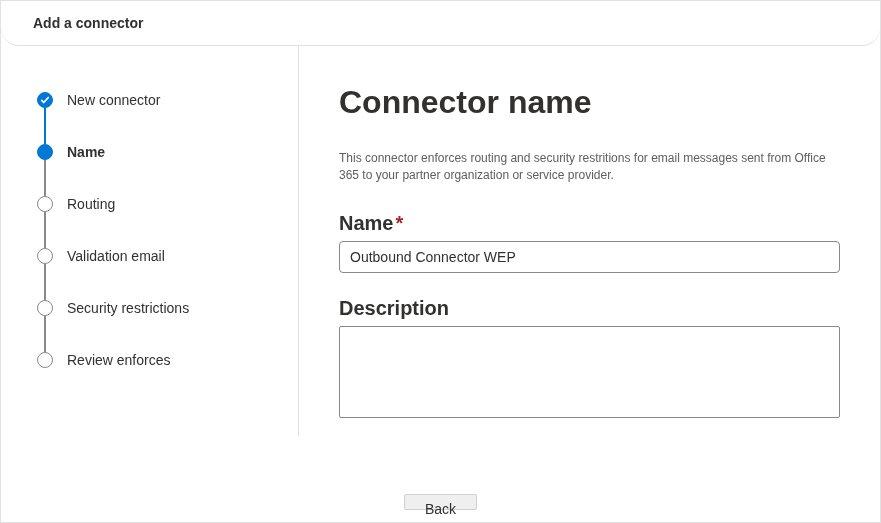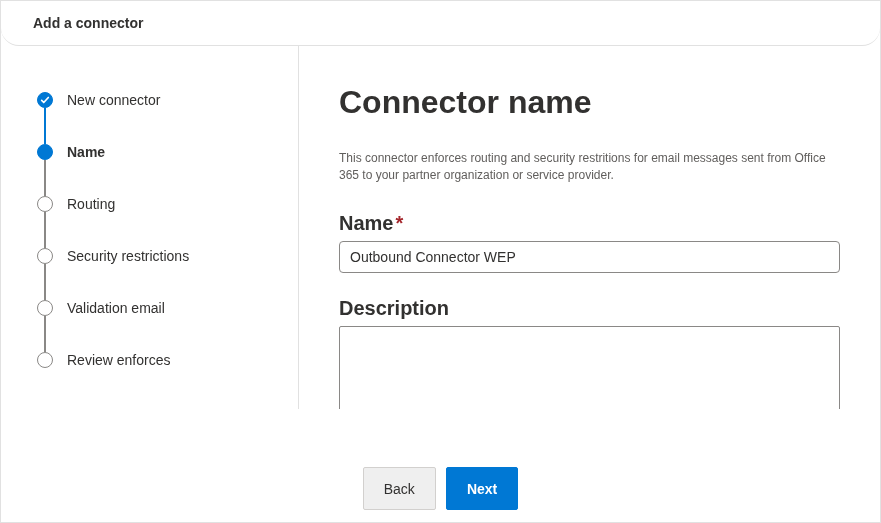--- a/index.html
+++ b/index.html
@@ -151,21 +151,21 @@
       justify-content: center;
       gap: 10px;
     }
     .btn {
       padding: 6px 20px;
       font-size: 14px;
       border-radius: 2px;
       cursor: pointer;
       font-family: inherit;
       min-width: 70px;
-      height: 43px;
+      height: 16px;
       margin-top: 46px;
     }
     .btn-secondary {
       background: #efefef;
       border: 1px solid #d2d0ce;
       color: #323130;
     }
     .btn-primary {
       background: #0078d4;
       border: 1px solid #0078d4;
@@ -198,26 +198,26 @@
           <span class="step-label">Name</span>
         </li>
         <li class="step">
           <span class="step-indicator"></span>
           <span class="step-line"></span>
           <span class="step-label">Routing</span>
         </li>
         <li class="step">
           <span class="step-indicator"></span>
           <span class="step-line"></span>
+          <span class="step-label">Validation email</span>
+        </li>
+        <li class="step">
+          <span class="step-indicator"></span>
+          <span class="step-line"></span>
           <span class="step-label">Security restrictions</span>
-        </li>
-        <li class="step">
-          <span class="step-indicator"></span>
-          <span class="step-line"></span>
-          <span class="step-label">Validation email</span>
         </li>
         <li class="step">
           <span class="step-indicator"></span>
           <span class="step-label">Review enforces</span>
         </li>
       </ul>
     </nav>
     <main class="main">
       <h1 class="title">Connector name</h1>
       <p class="description-text">This connector enforces routing and security restritions for email messages sent from Office 365 to your partner organization or service provider.</p>
@@ -228,15 +228,14 @@
         <input type="text" class="text-input" value="Outbound Connector WEP" style="">
       </div>
       <div class="form-group">
         <label class="form-label">Description</label>
         <textarea class="textarea" style=""></textarea>
       </div>
     </main>
   </div>
   <div class="footer">
     <button class="btn btn-secondary">Back</button>
-    <button class="btn btn-primary">Next</button>
   </div>
 </div>
 
 </body></html>

